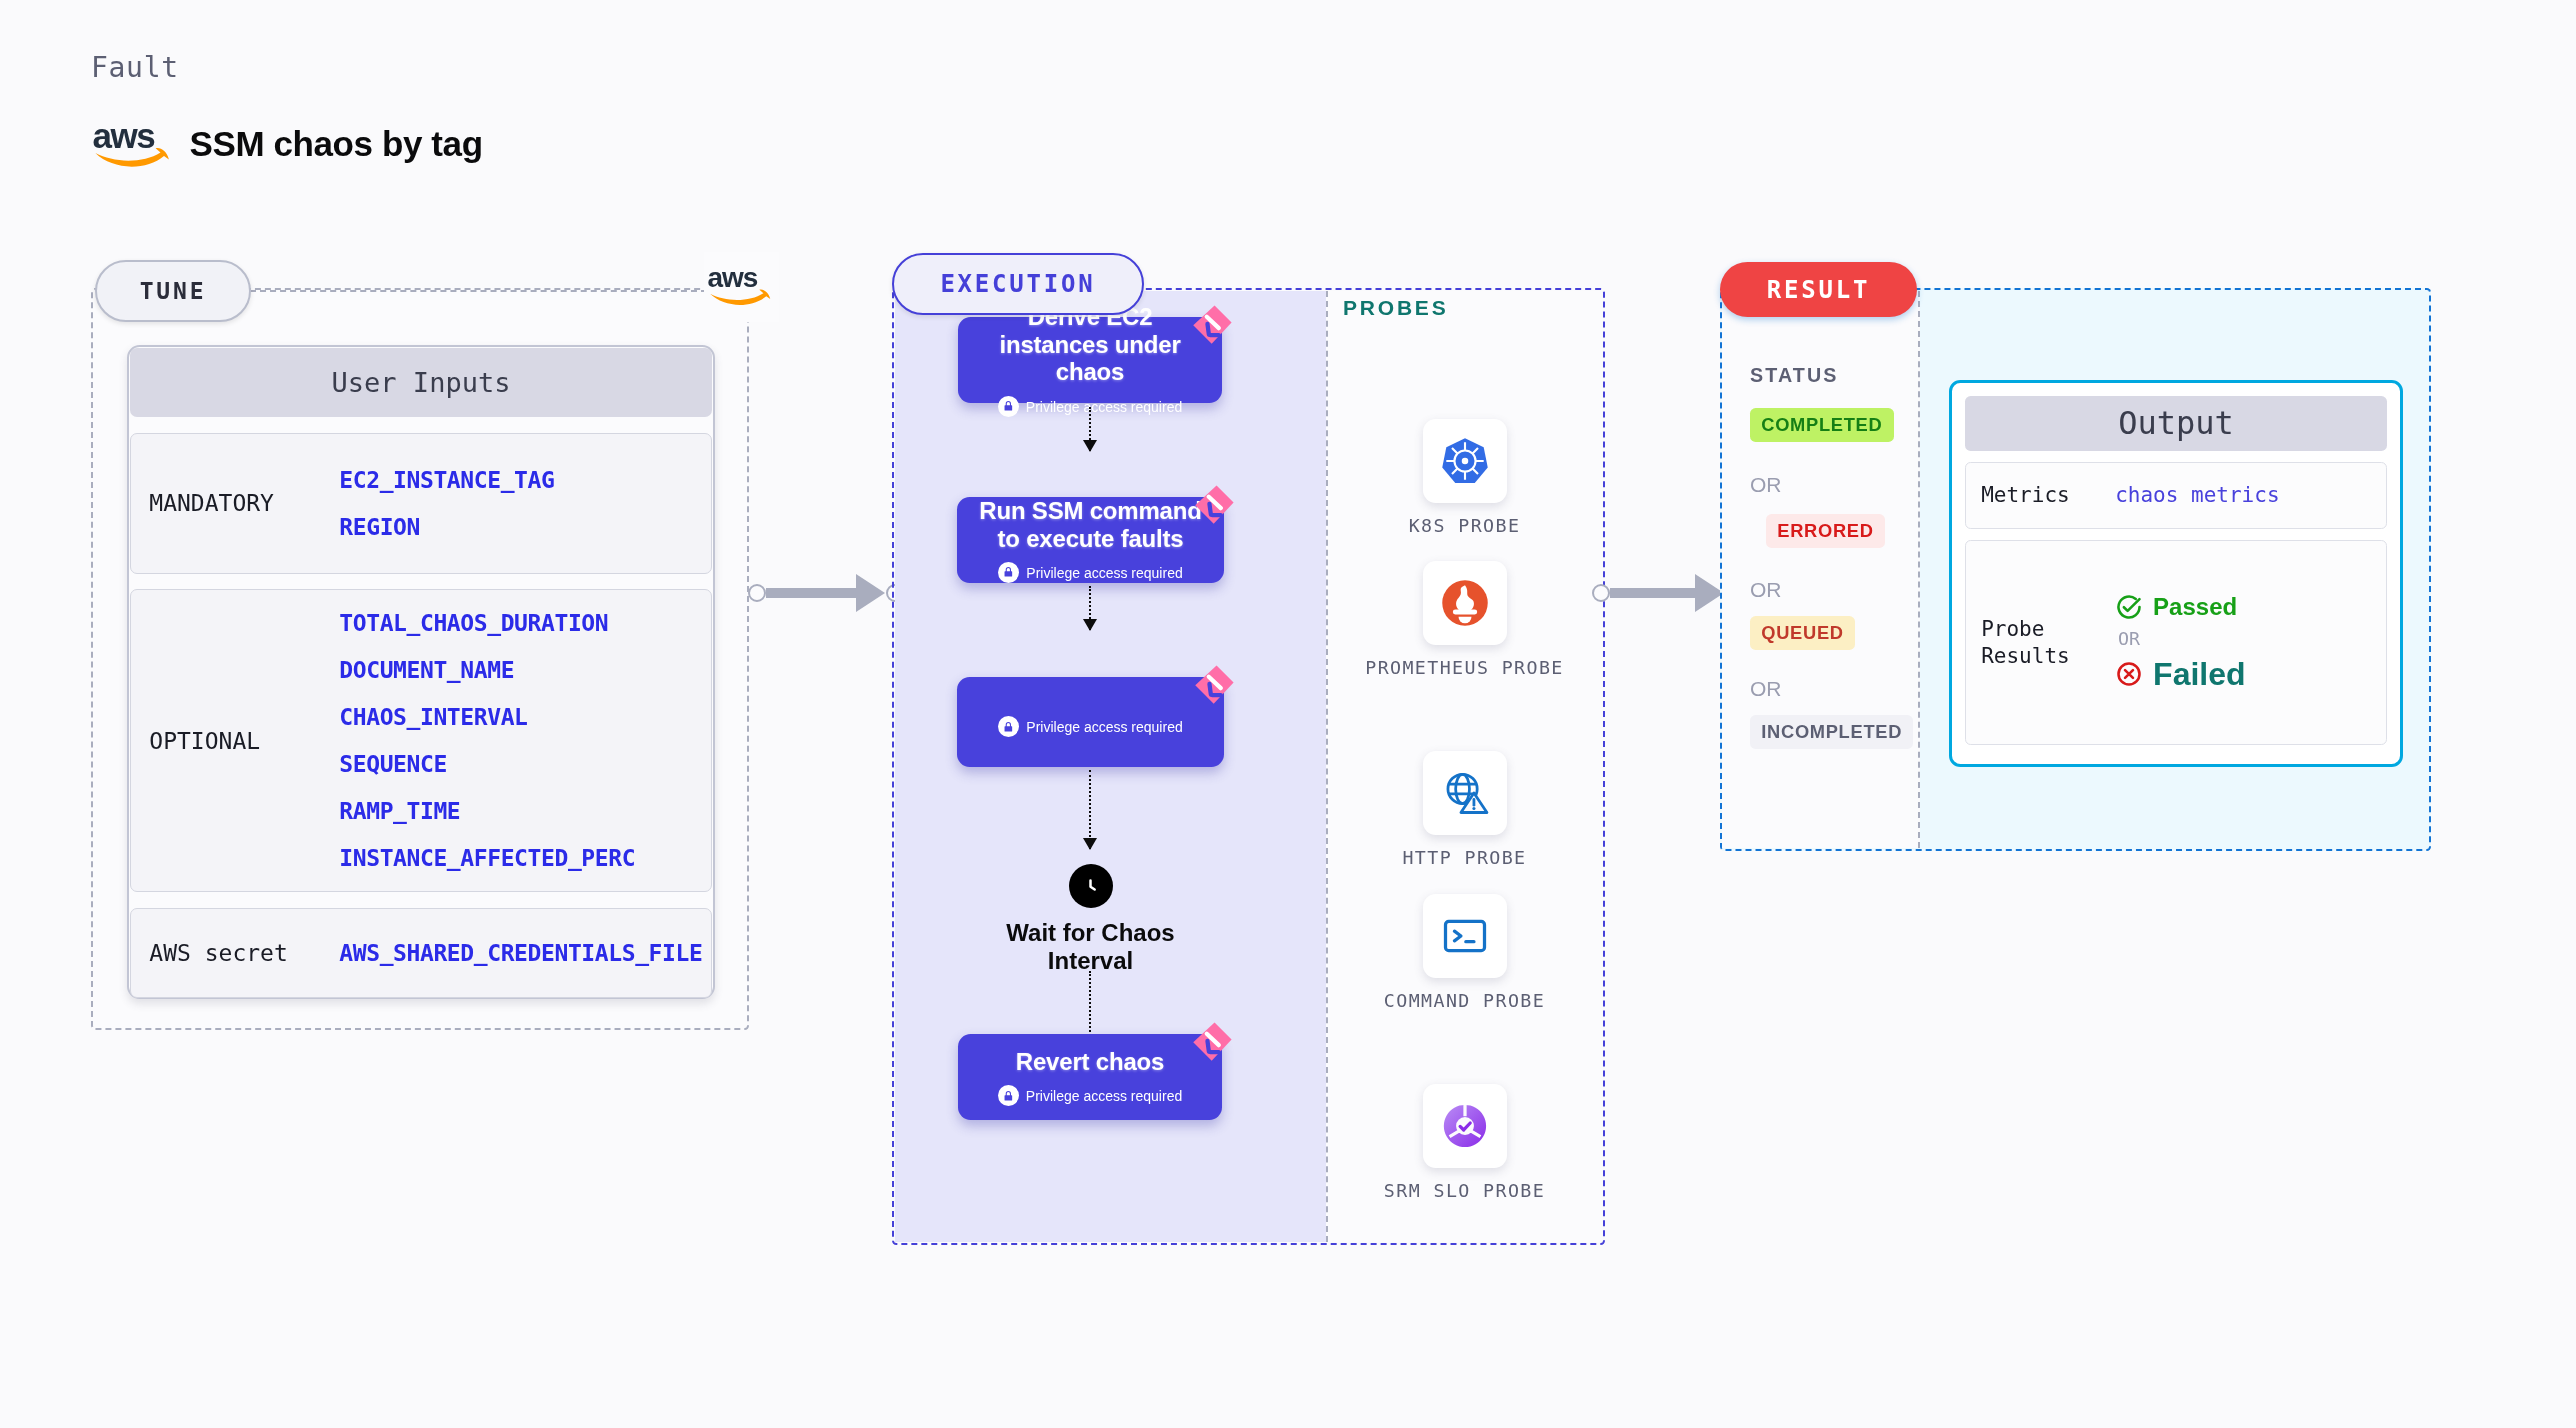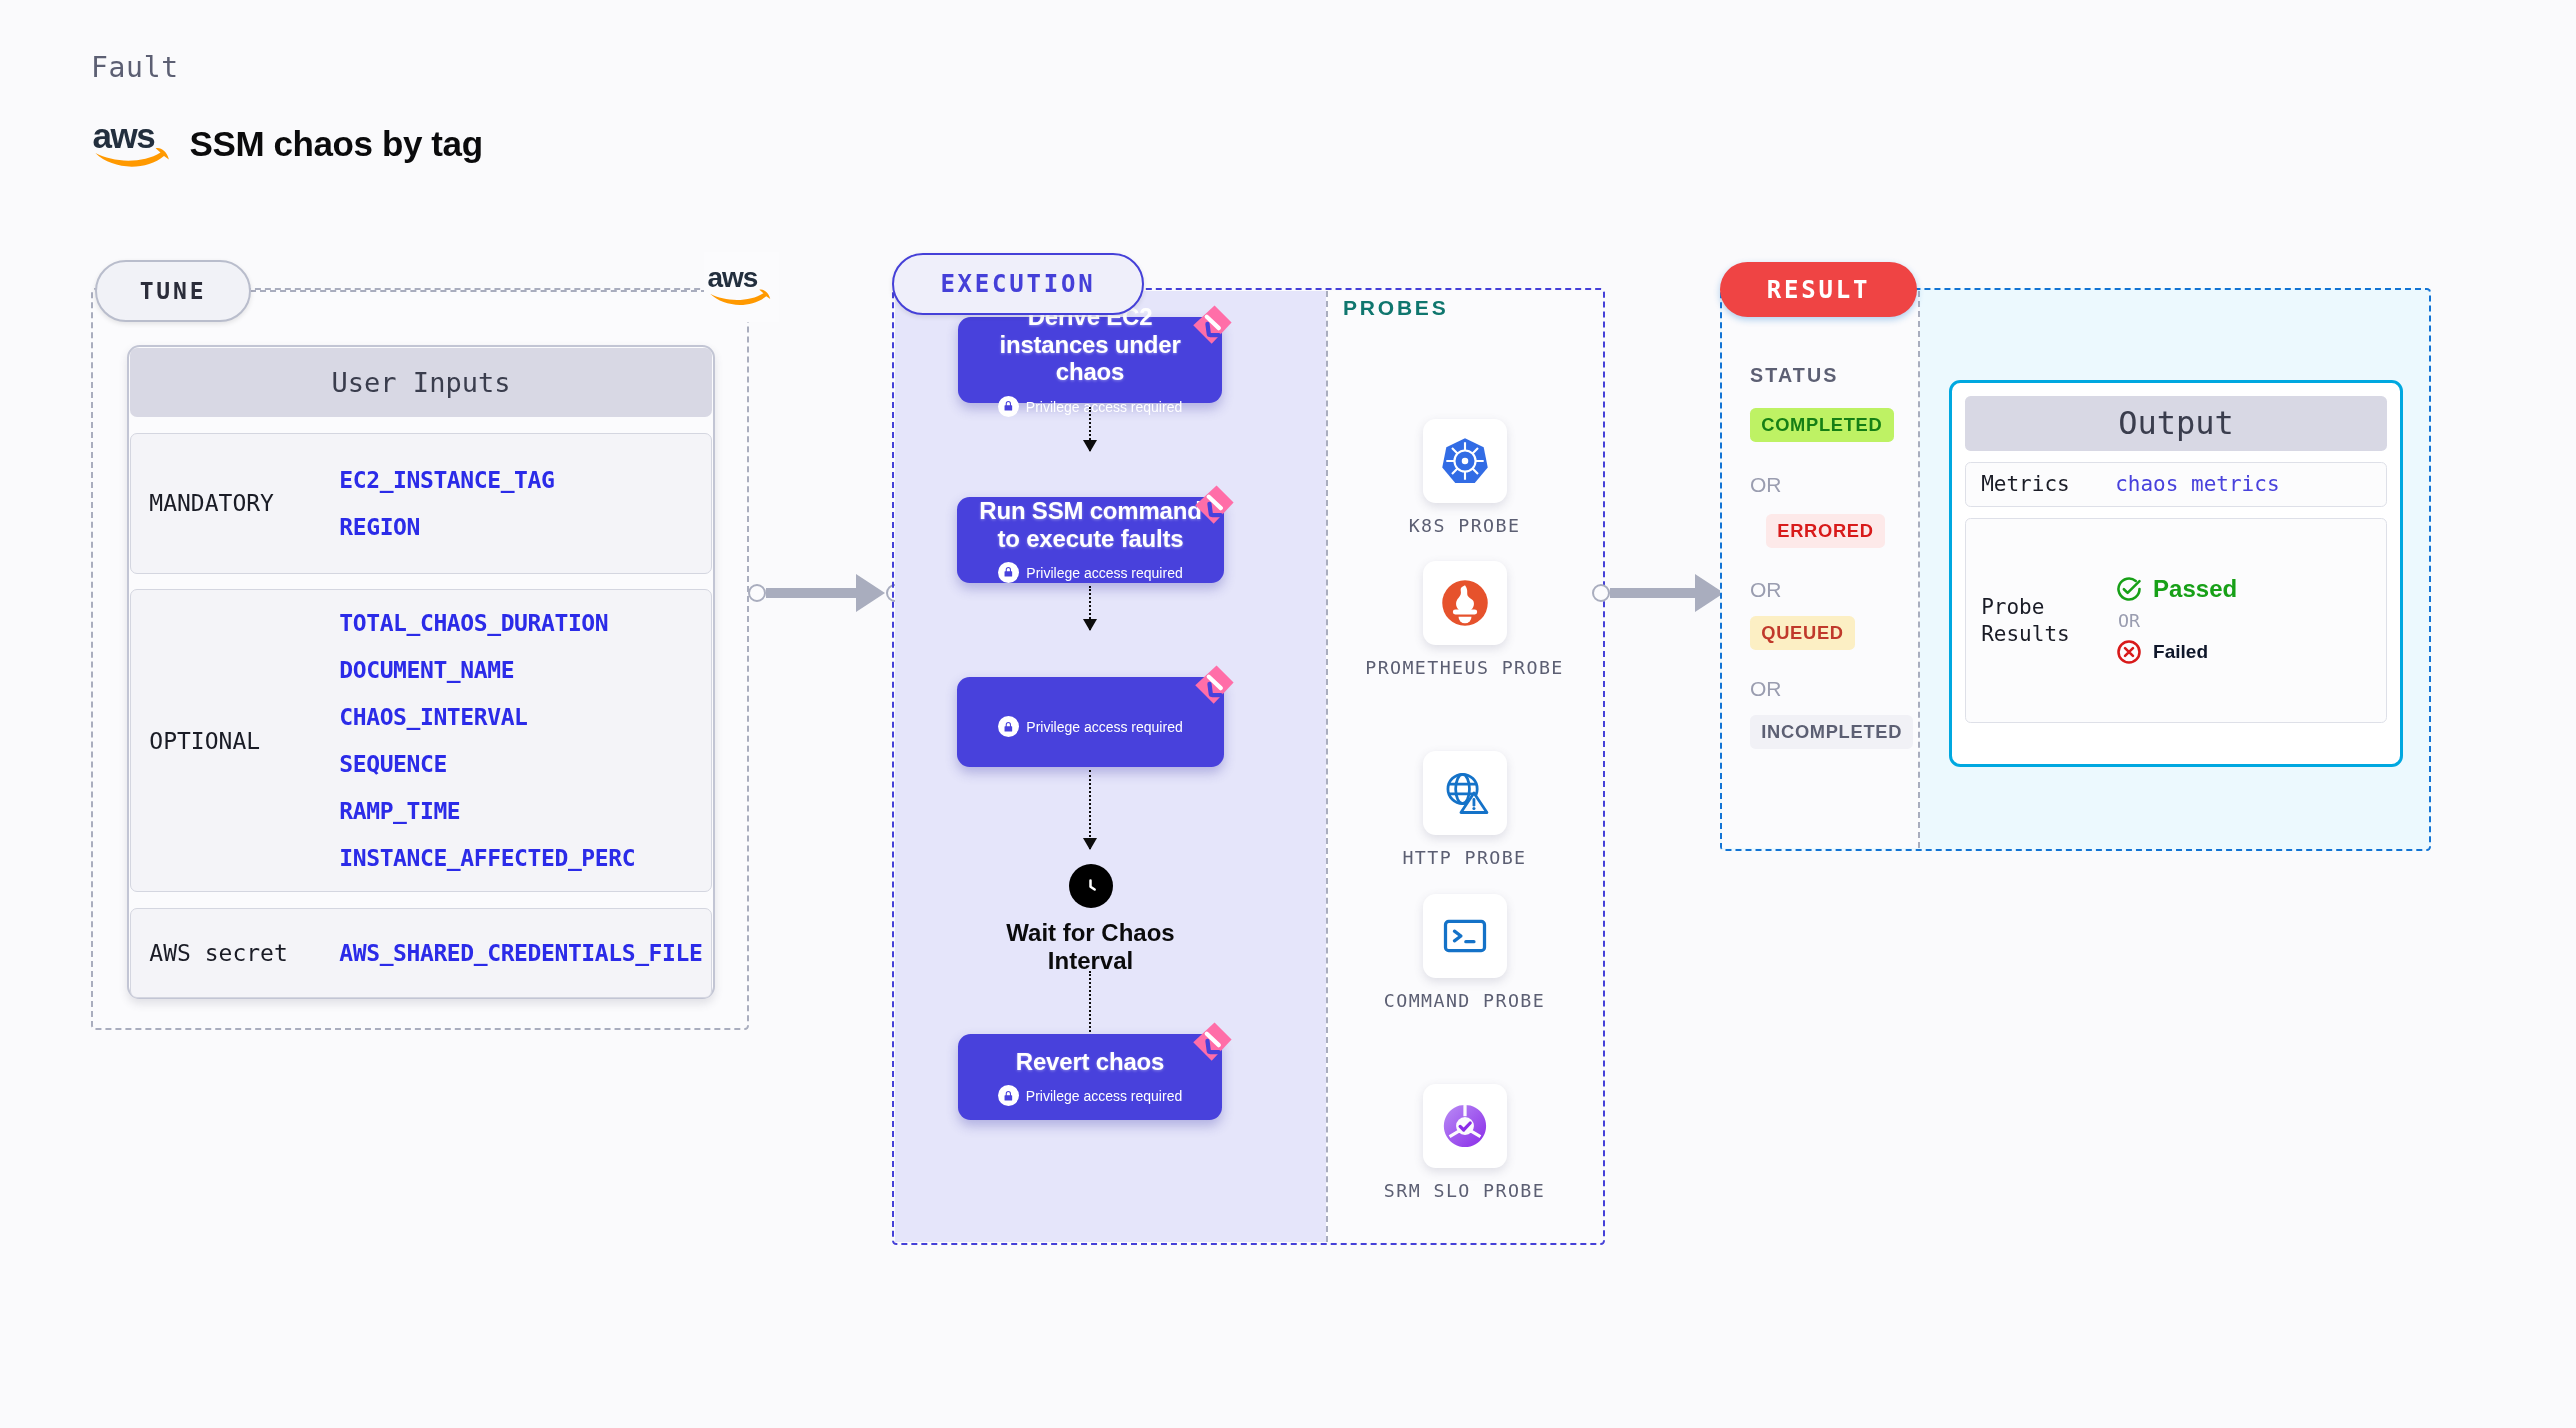--- a/index.html
+++ b/index.html
@@ -186,26 +186,26 @@
     display: flex; align-items: center; justify-content: center;
     font-family: "DejaVu Sans Mono", monospace; font-size: 32px; color: #3A3D4D;
   }
   .out-row {
     margin-top: 11.3px; border: 1.4px solid #DEE0E8; border-radius: 5.6px; background: #FCFCFD;
     display: flex; align-items: center; padding: 12.7px 15.5px;
   }
   .out-key { font-family: "DejaVu Sans Mono", monospace; font-size: 21px; color: #1A1C26;
     width: 134px; flex: none; line-height: 1.28; }
   .out-metric { font-family: "DejaVu Sans Mono", monospace; font-size: 21px; color: #4841DC; }
-  .row-metrics { height: 45px; }
+  .row-metrics { height: 67px; }
   .row-probe { height: 205px; align-items: center; }
   .pr-stack { display: flex; flex-direction: column; gap: 7px; }
   .pr-line { display: flex; align-items: center; gap: 9.9px; }
   .pr-pass { font-size: 24px; font-weight: 700; color: #17A017; }
-  .pr-fail { font-size: 19px; font-weight: 700; color: #0f172a; }
+  .pr-fail { font-size: 32px; font-weight: 700; color: #0f766e; }
   .pr-or { font-family:"DejaVu Sans Mono", monospace; font-size: 18.3px; color: #9A9DB0; margin-left: 2.8px; }
 
   
   .link { position: absolute; display: flex; align-items: center; }
   .link .dot {
     width: 18.3px; height: 18.3px; border-radius: 50%; background: #FBFBFD;
     border: 2.8px solid #A9ADBE; flex: none;
   }
   .link .bar { height: 9.9px; background: #A9ADBE; }
   .link .arr {

